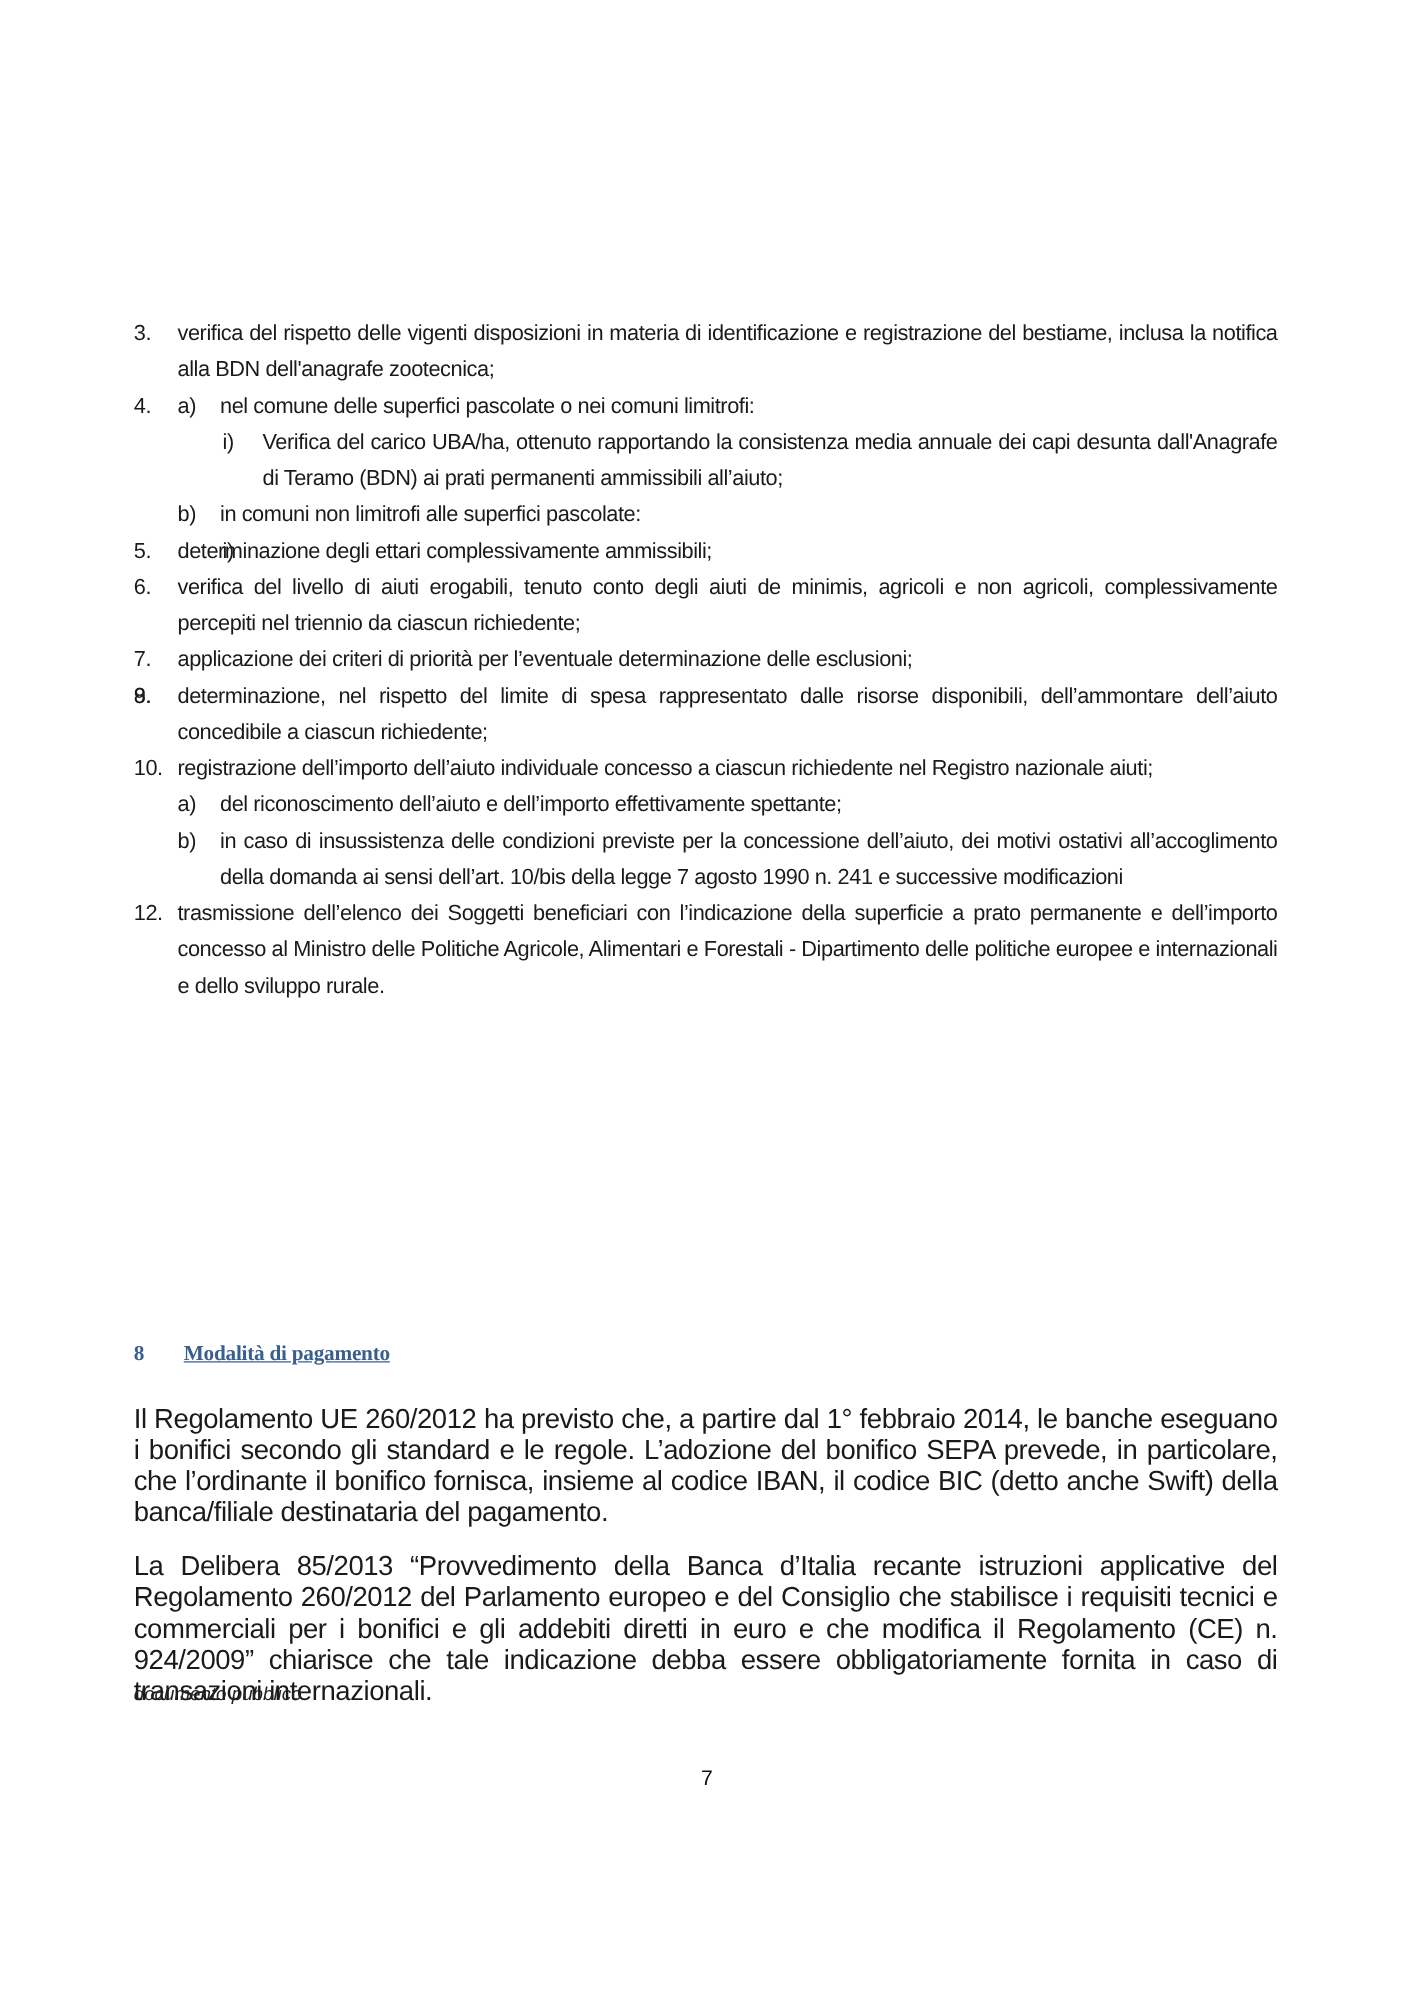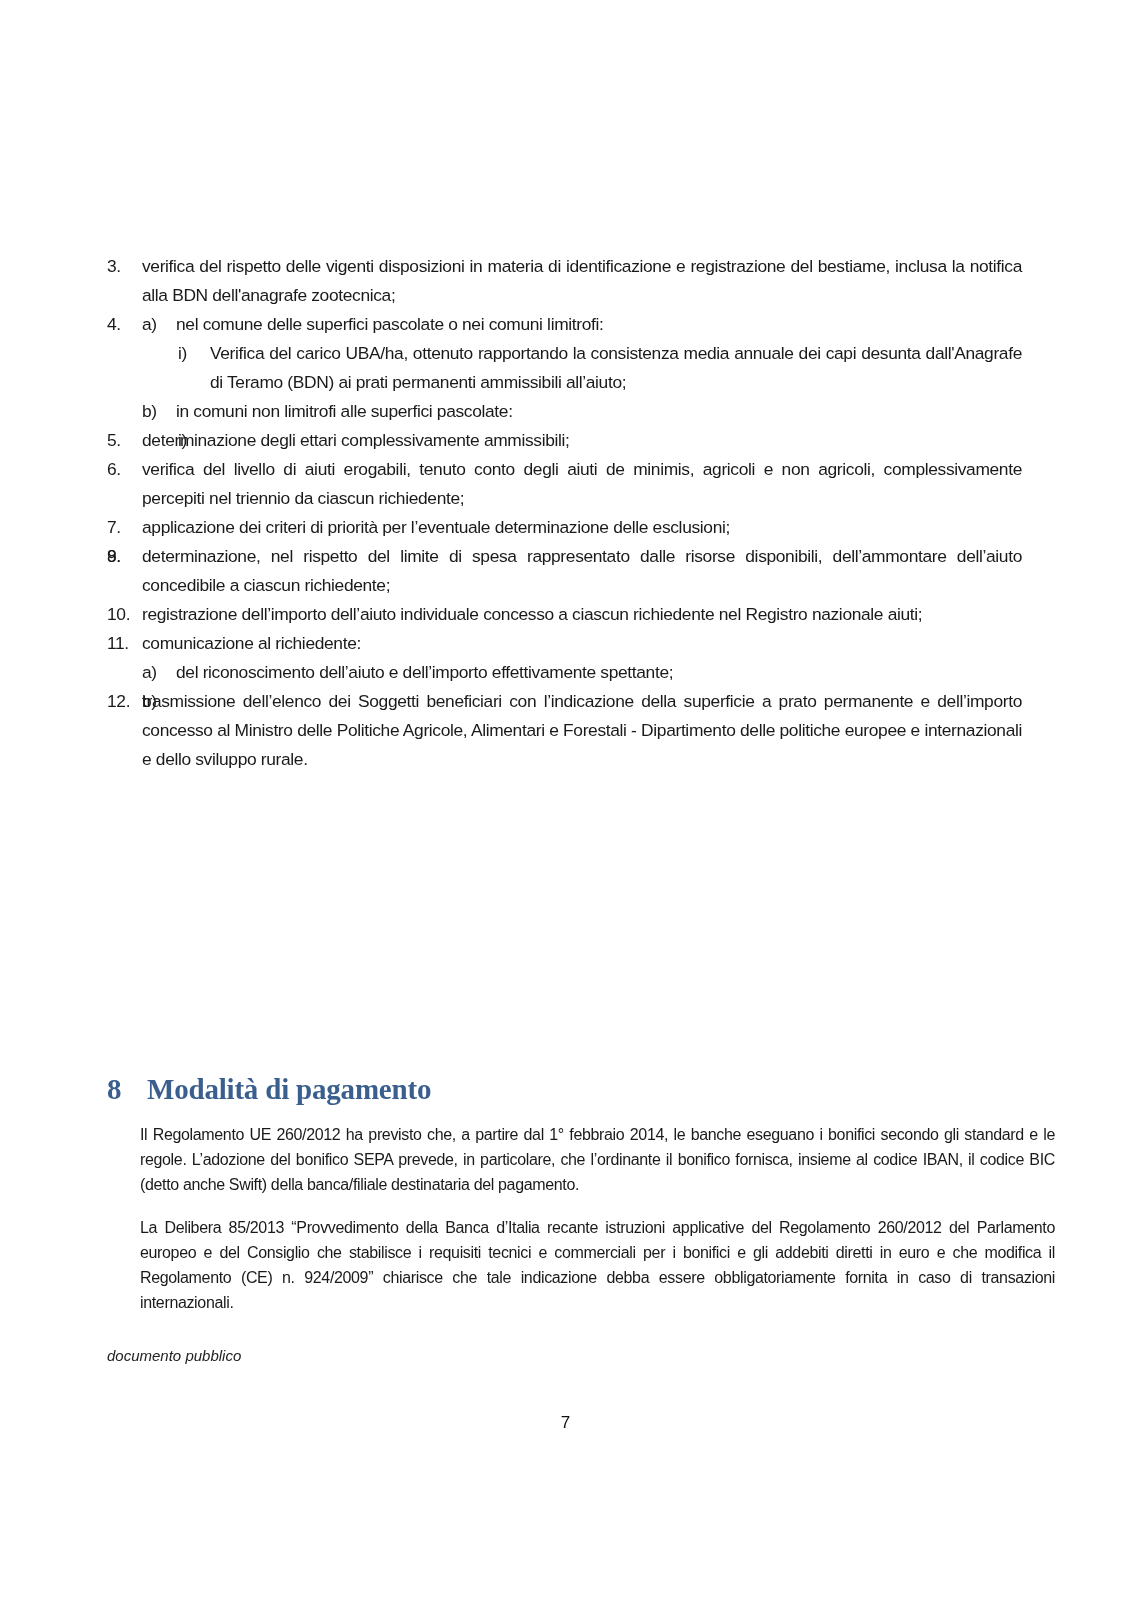--- a/index.html
+++ b/index.html
@@ -45,39 +45,39 @@
     .lvl2 > .mk { left: 35px; }
     .lvl3 { padding-left: 103px; }
     .lvl3 > .mk { left: 71px; }
 
     .heading {
       position: absolute;
       left: 107px;
       top: 1073px;
       font-family: "Liberation Serif", "DejaVu Serif", serif;
       font-weight: bold;
-      font-size: 29px;
+      font-size: 17px;
       color: #3a5f8f;
       letter-spacing: -0.2px;
       white-space: nowrap;
+      text-decoration: underline;
     }
     .heading .num {
       display: inline-block;
       width: 40px;
     }
 
     .paras {
       position: absolute;
       left: 107px;
       top: 1122px;
       width: 915px;
-      font-size: 16px;
+      font-size: 22px;
       line-height: 25px;
       letter-spacing: -0.35px;
-      margin-left: 33px;
     }
     .para {
       text-align: justify;
       text-align-last: left;
       margin: 0 0 18px 0;
     }
     .footer-note {
       position: absolute;
       left: 107px;
       top: 1347px;
@@ -140,30 +140,27 @@
       <span class="mk">8.</span>
     </div>
     <div class="row lvl1">
       <span class="mk">9.</span>
       <span>determinazione, nel rispetto del limite di spesa rappresentato dalle risorse disponibili, dell’ammontare dell’aiuto concedibile a ciascun richiedente;</span>
     </div>
     <div class="row lvl1">
       <span class="mk">10.</span>
       <span>registrazione dell’importo dell’aiuto individuale concesso a ciascun richiedente nel Registro nazionale aiuti;</span>
     </div>
-    <div class="row lvl1">
-      <span class="mk">11.</span>
-      <span>comunicazione al richiedente:</span>
-    </div>
     <div class="row lvl2">
       <span class="mk">a)</span>
       <span>del riconoscimento dell’aiuto e dell’importo effettivamente spettante;</span>
     </div>
     <div class="row lvl2">
       <span class="mk">b)</span>
+      <span>in caso di insussistenza delle condizioni previste per la concessione dell’aiuto, dei motivi ostativi all’accoglimento della domanda ai sensi dell’art. 10/bis della legge 7 agosto 1990 n. 241 e successive modificazioni</span>
     </div>
     <div class="row lvl1">
       <span class="mk">12.</span>
       <span>trasmissione dell’elenco dei Soggetti beneficiari con l’indicazione della superficie a prato permanente e dell’importo concesso al Ministro delle Politiche Agricole, Alimentari e Forestali - Dipartimento delle politiche europee e internazionali e dello sviluppo rurale.</span>
     </div>
   </div>
 
   <div class="heading">
     <span class="num">8</span><span>Modalità di pagamento</span>
   </div>

